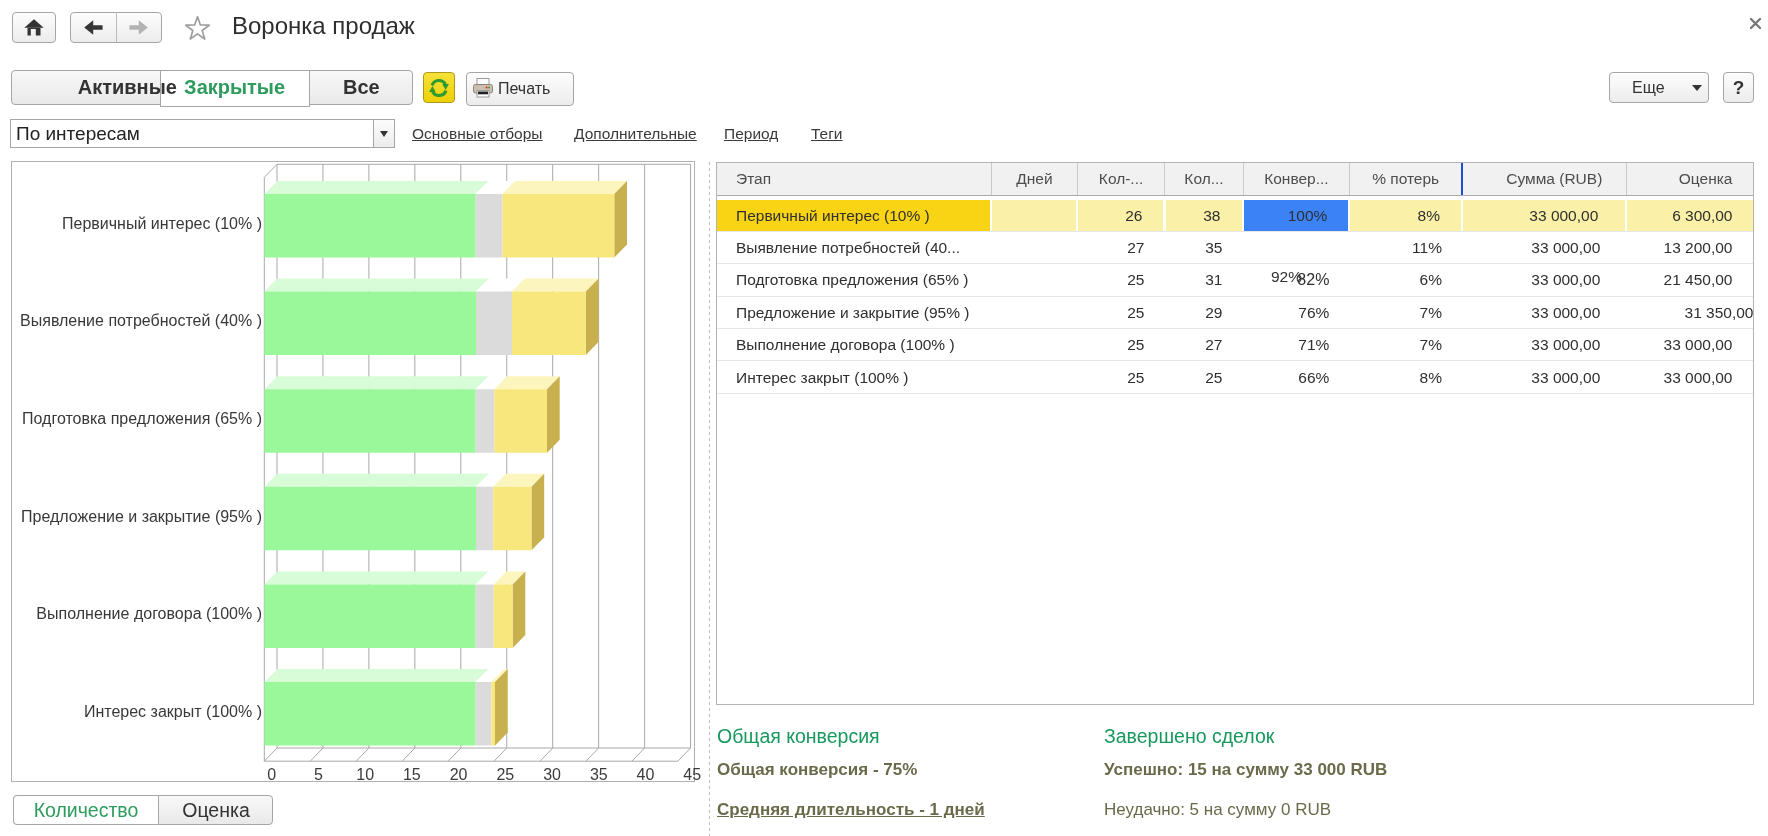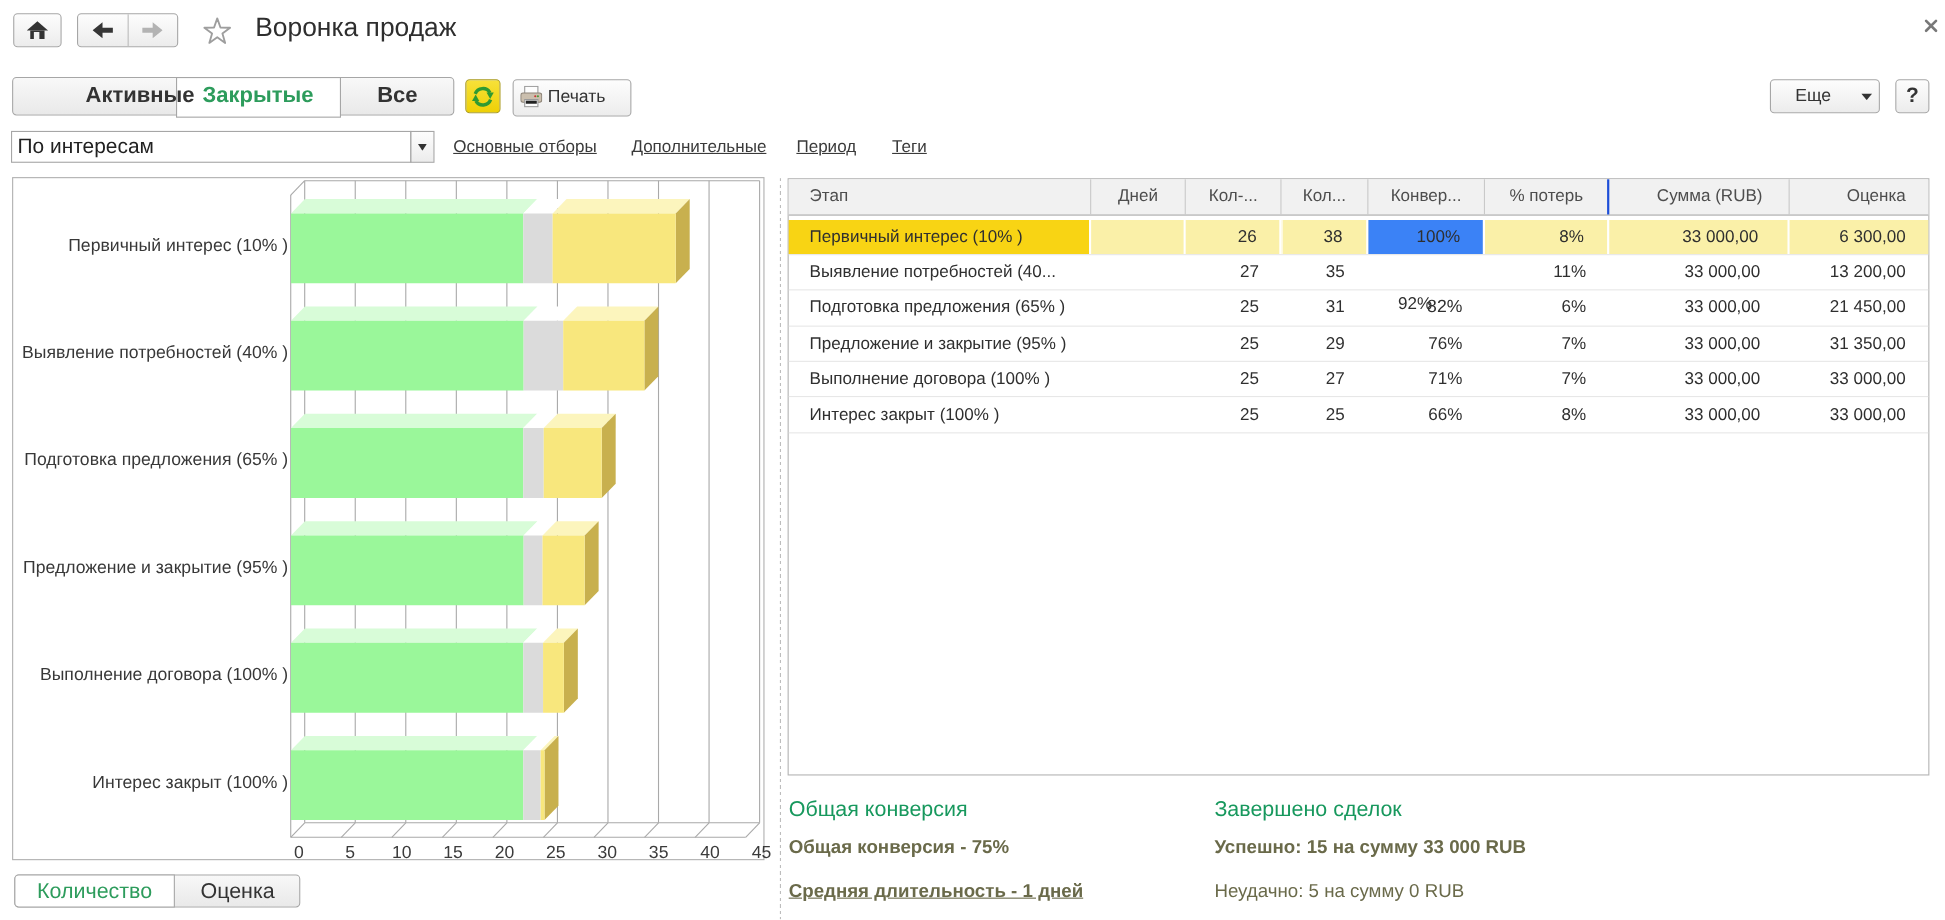--- a/index.html
+++ b/index.html
@@ -229,21 +229,21 @@
         <div style="position:absolute;left:0;top:31.4px;width:1036px;height:1px;background:#e7e7e7;"></div>
       </div>
       <div style="position:absolute;left:0;top:133.7px;width:1036px;height:32.4px;">
         <div style="position:absolute;left:0px;top:0;width:275.3px;height:31.4px;line-height:31.4px;box-sizing:border-box;text-align:left;padding-left:19px;font-size:15.5px;color:#2f2f2f;overflow:hidden;white-space:nowrap;">Предложение и закрытие (95% )</div>
         <div style="position:absolute;left:275.3px;top:0;width:85.4px;height:31.4px;line-height:31.4px;box-sizing:border-box;text-align:right;padding-right:21px;font-size:15.5px;color:#2f2f2f;overflow:hidden;white-space:nowrap;"></div>
         <div style="position:absolute;left:360.70000000000005px;top:0;width:87.8px;height:31.4px;line-height:31.4px;box-sizing:border-box;text-align:right;padding-right:21px;font-size:15.5px;color:#2f2f2f;overflow:hidden;white-space:nowrap;">25</div>
         <div style="position:absolute;left:448.50000000000006px;top:0;width:78px;height:31.4px;line-height:31.4px;box-sizing:border-box;text-align:right;padding-right:21px;font-size:15.5px;color:#2f2f2f;overflow:hidden;white-space:nowrap;">29</div>
         <div style="position:absolute;left:526.5px;top:0;width:106.9px;height:31.4px;line-height:31.4px;box-sizing:border-box;text-align:right;padding-right:21px;font-size:15.5px;color:#2f2f2f;overflow:hidden;white-space:nowrap;">76%</div>
         <div style="position:absolute;left:633.4px;top:0;width:112.6px;height:31.4px;line-height:31.4px;box-sizing:border-box;text-align:right;padding-right:21px;font-size:15.5px;color:#2f2f2f;overflow:hidden;white-space:nowrap;">7%</div>
         <div style="position:absolute;left:746px;top:0;width:164.3px;height:31.4px;line-height:31.4px;box-sizing:border-box;text-align:right;padding-right:27px;font-size:15.5px;color:#2f2f2f;overflow:hidden;white-space:nowrap;">33 000,00</div>
-        <div style="position:absolute;left:910.3px;top:0;width:126.2px;height:31.4px;line-height:31.4px;box-sizing:border-box;text-align:right;padding-right:21px;font-size:15.5px;color:#2f2f2f;overflow:hidden;white-space:nowrap;">31 350,00</div>
+        <div style="position:absolute;left:910.3px;top:0;width:126.2px;height:31.4px;line-height:31.4px;box-sizing:border-box;text-align:right;font-size:15.5px;color:#2f2f2f;overflow:hidden;white-space:nowrap;">31 350,00</div>
         <div style="position:absolute;left:0;top:31.4px;width:1036px;height:1px;background:#e7e7e7;"></div>
       </div>
       <div style="position:absolute;left:0;top:166.1px;width:1036px;height:32.4px;">
         <div style="position:absolute;left:0px;top:0;width:275.3px;height:31.4px;line-height:31.4px;box-sizing:border-box;text-align:left;padding-left:19px;font-size:15.5px;color:#2f2f2f;overflow:hidden;white-space:nowrap;">Выполнение договора (100% )</div>
         <div style="position:absolute;left:275.3px;top:0;width:85.4px;height:31.4px;line-height:31.4px;box-sizing:border-box;text-align:right;padding-right:21px;font-size:15.5px;color:#2f2f2f;overflow:hidden;white-space:nowrap;"></div>
         <div style="position:absolute;left:360.70000000000005px;top:0;width:87.8px;height:31.4px;line-height:31.4px;box-sizing:border-box;text-align:right;padding-right:21px;font-size:15.5px;color:#2f2f2f;overflow:hidden;white-space:nowrap;">25</div>
         <div style="position:absolute;left:448.50000000000006px;top:0;width:78px;height:31.4px;line-height:31.4px;box-sizing:border-box;text-align:right;padding-right:21px;font-size:15.5px;color:#2f2f2f;overflow:hidden;white-space:nowrap;">27</div>
         <div style="position:absolute;left:526.5px;top:0;width:106.9px;height:31.4px;line-height:31.4px;box-sizing:border-box;text-align:right;padding-right:21px;font-size:15.5px;color:#2f2f2f;overflow:hidden;white-space:nowrap;">71%</div>
         <div style="position:absolute;left:633.4px;top:0;width:112.6px;height:31.4px;line-height:31.4px;box-sizing:border-box;text-align:right;padding-right:21px;font-size:15.5px;color:#2f2f2f;overflow:hidden;white-space:nowrap;">7%</div>
         <div style="position:absolute;left:746px;top:0;width:164.3px;height:31.4px;line-height:31.4px;box-sizing:border-box;text-align:right;padding-right:27px;font-size:15.5px;color:#2f2f2f;overflow:hidden;white-space:nowrap;">33 000,00</div>

